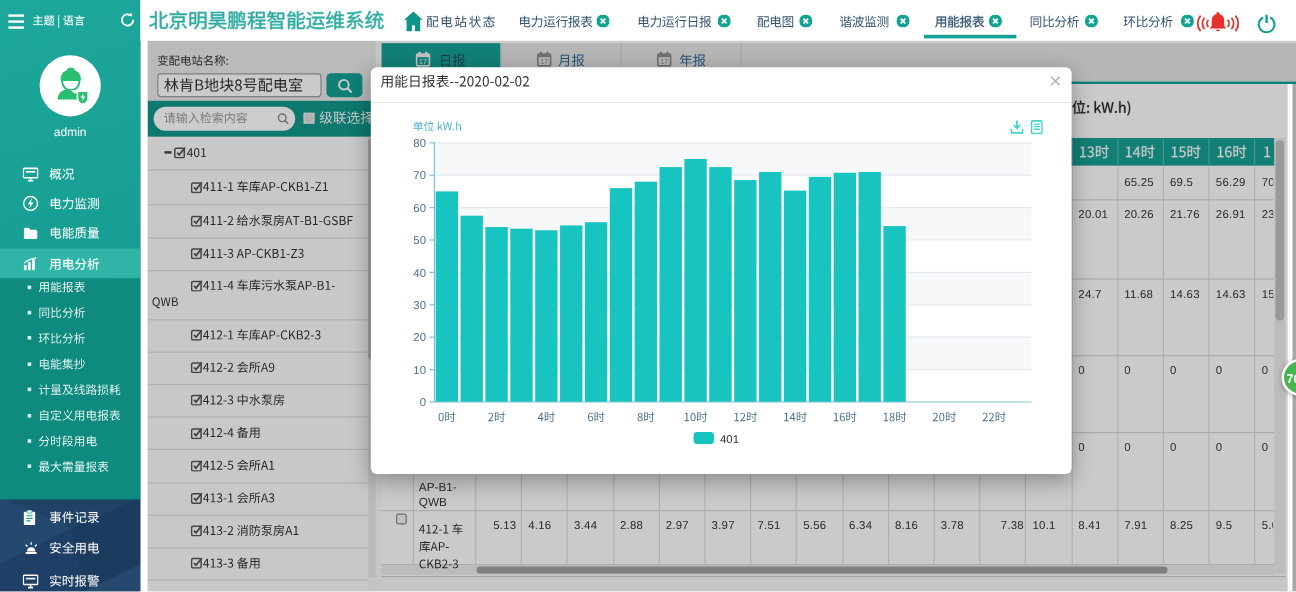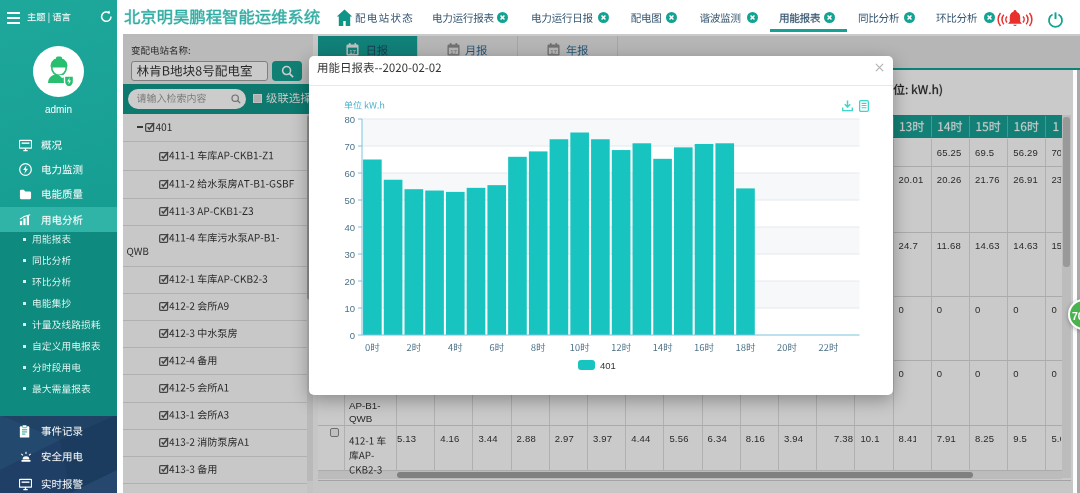--- a/index.html
+++ b/index.html
@@ -437,31 +437,31 @@
       <div style="position:absolute;left:813.8px;top:334.0px;width:31.2px;height:12px;overflow:hidden;font:9.5px 'Liberation Sans',sans-serif;color:#333;letter-spacing:0.2px">0</div>
       <div style="position:absolute;left:852.0px;top:334.0px;width:31.2px;height:12px;overflow:hidden;font:9.5px 'Liberation Sans',sans-serif;color:#333;letter-spacing:0.2px">0</div>
       <div style="position:absolute;left:890.2px;top:334.0px;width:31.2px;height:12px;overflow:hidden;font:9.5px 'Liberation Sans',sans-serif;color:#333;letter-spacing:0.2px">0</div>
       <div style="position:absolute;left:928.4px;top:334.0px;width:9.6px;height:12px;overflow:hidden;font:9.5px 'Liberation Sans',sans-serif;color:#333;letter-spacing:0.2px">0</div>
       <div style="position:absolute;left:195.0px;top:436.0px;width:744.0px;height:1.0px;background:#d6d6d6"></div>
       <div style="position:absolute;left:775.6px;top:398.7px;width:17px;height:12px;overflow:hidden;font:9.5px 'Liberation Sans',sans-serif;color:#333;letter-spacing:0.2px">8.41</div>
       <div style="position:absolute;left:813.8px;top:398.7px;width:31.2px;height:12px;overflow:hidden;font:9.5px 'Liberation Sans',sans-serif;color:#333;letter-spacing:0.2px">7.91</div>
       <div style="position:absolute;left:852.0px;top:398.7px;width:31.2px;height:12px;overflow:hidden;font:9.5px 'Liberation Sans',sans-serif;color:#333;letter-spacing:0.2px">8.25</div>
       <div style="position:absolute;left:890.2px;top:398.7px;width:31.2px;height:12px;overflow:hidden;font:9.5px 'Liberation Sans',sans-serif;color:#333;letter-spacing:0.2px">9.5</div>
       <div style="position:absolute;left:928.4px;top:398.7px;width:9.6px;height:12px;overflow:hidden;font:9.5px 'Liberation Sans',sans-serif;color:#333;letter-spacing:0.2px">5.09</div>
-      <div style="position:absolute;left:274px;top:398.7px;width:30px;height:12px;font:9.5px 'Liberation Sans',sans-serif;color:#333;letter-spacing:0.2px">5.13</div>
+      <div style="position:absolute;left:288px;top:398.7px;width:30px;height:12px;font:9.5px 'Liberation Sans',sans-serif;color:#333;letter-spacing:0.2px">5.13</div>
       <div style="position:absolute;left:317.2px;top:398.7px;width:30px;height:12px;font:9.5px 'Liberation Sans',sans-serif;color:#333;letter-spacing:0.2px">4.16</div>
       <div style="position:absolute;left:355.4px;top:398.7px;width:30px;height:12px;font:9.5px 'Liberation Sans',sans-serif;color:#333;letter-spacing:0.2px">3.44</div>
       <div style="position:absolute;left:393.6px;top:398.7px;width:30px;height:12px;font:9.5px 'Liberation Sans',sans-serif;color:#333;letter-spacing:0.2px">2.88</div>
       <div style="position:absolute;left:431.8px;top:398.7px;width:30px;height:12px;font:9.5px 'Liberation Sans',sans-serif;color:#333;letter-spacing:0.2px">2.97</div>
       <div style="position:absolute;left:470.0px;top:398.7px;width:30px;height:12px;font:9.5px 'Liberation Sans',sans-serif;color:#333;letter-spacing:0.2px">3.97</div>
-      <div style="position:absolute;left:508.2px;top:398.7px;width:30px;height:12px;font:9.5px 'Liberation Sans',sans-serif;color:#333;letter-spacing:0.2px">4.44</div>
+      <div style="position:absolute;left:508.2px;top:398.7px;width:30px;height:12px;font:9.5px 'Liberation Sans',sans-serif;color:#333;letter-spacing:0.2px">7.51</div>
       <div style="position:absolute;left:546.4px;top:398.7px;width:30px;height:12px;font:9.5px 'Liberation Sans',sans-serif;color:#333;letter-spacing:0.2px">5.56</div>
       <div style="position:absolute;left:584.6px;top:398.7px;width:30px;height:12px;font:9.5px 'Liberation Sans',sans-serif;color:#333;letter-spacing:0.2px">6.34</div>
       <div style="position:absolute;left:622.8px;top:398.7px;width:30px;height:12px;font:9.5px 'Liberation Sans',sans-serif;color:#333;letter-spacing:0.2px">8.16</div>
-      <div style="position:absolute;left:661.0px;top:398.7px;width:30px;height:12px;font:9.5px 'Liberation Sans',sans-serif;color:#333;letter-spacing:0.2px">3.94</div>
+      <div style="position:absolute;left:661.0px;top:398.7px;width:30px;height:12px;font:9.5px 'Liberation Sans',sans-serif;color:#333;letter-spacing:0.2px">3.78</div>
       <div style="position:absolute;left:711px;top:398.7px;width:30px;height:12px;font:9.5px 'Liberation Sans',sans-serif;color:#333;letter-spacing:0.2px">7.38</div>
       <div style="position:absolute;left:737.4px;top:398.7px;width:30px;height:12px;font:9.5px 'Liberation Sans',sans-serif;color:#333;letter-spacing:0.2px">10.1</div>
       <div style="position:absolute;left:206.5px;top:394.2px;width:9.0px;height:9.0px;background:#f0f0f0;border:1px solid #8a8a8a;border-radius:2px"></div>
       <div style="position:absolute;left:195.0px;top:436.5px;width:744.0px;height:8.0px;background:#ececec"></div>
       <div style="position:absolute;left:274.0px;top:437.5px;width:576.0px;height:6.0px;background:#a0a0a0;border-radius:3px"></div>
       <div style="position:absolute;left:939.0px;top:81.4px;width:9.0px;height:363.0px;background:#ececec"></div>
       <div style="position:absolute;left:940.0px;top:83.0px;width:7.0px;height:150.0px;background:#c0c0c0;border-radius:3px"></div>
       <div style="position:absolute;left:195.0px;top:445.5px;width:753.0px;height:1.0px;background:#cccccc"></div>
       <div style="position:absolute;left:954.0px;top:35.8px;width:3.0px;height:423.2px;background:#d4d4d4"></div>
       <div style="position:absolute;left:949.5px;top:35.8px;width:4.5px;height:423.2px;background:#fdfdfd;z-index:15"></div>

